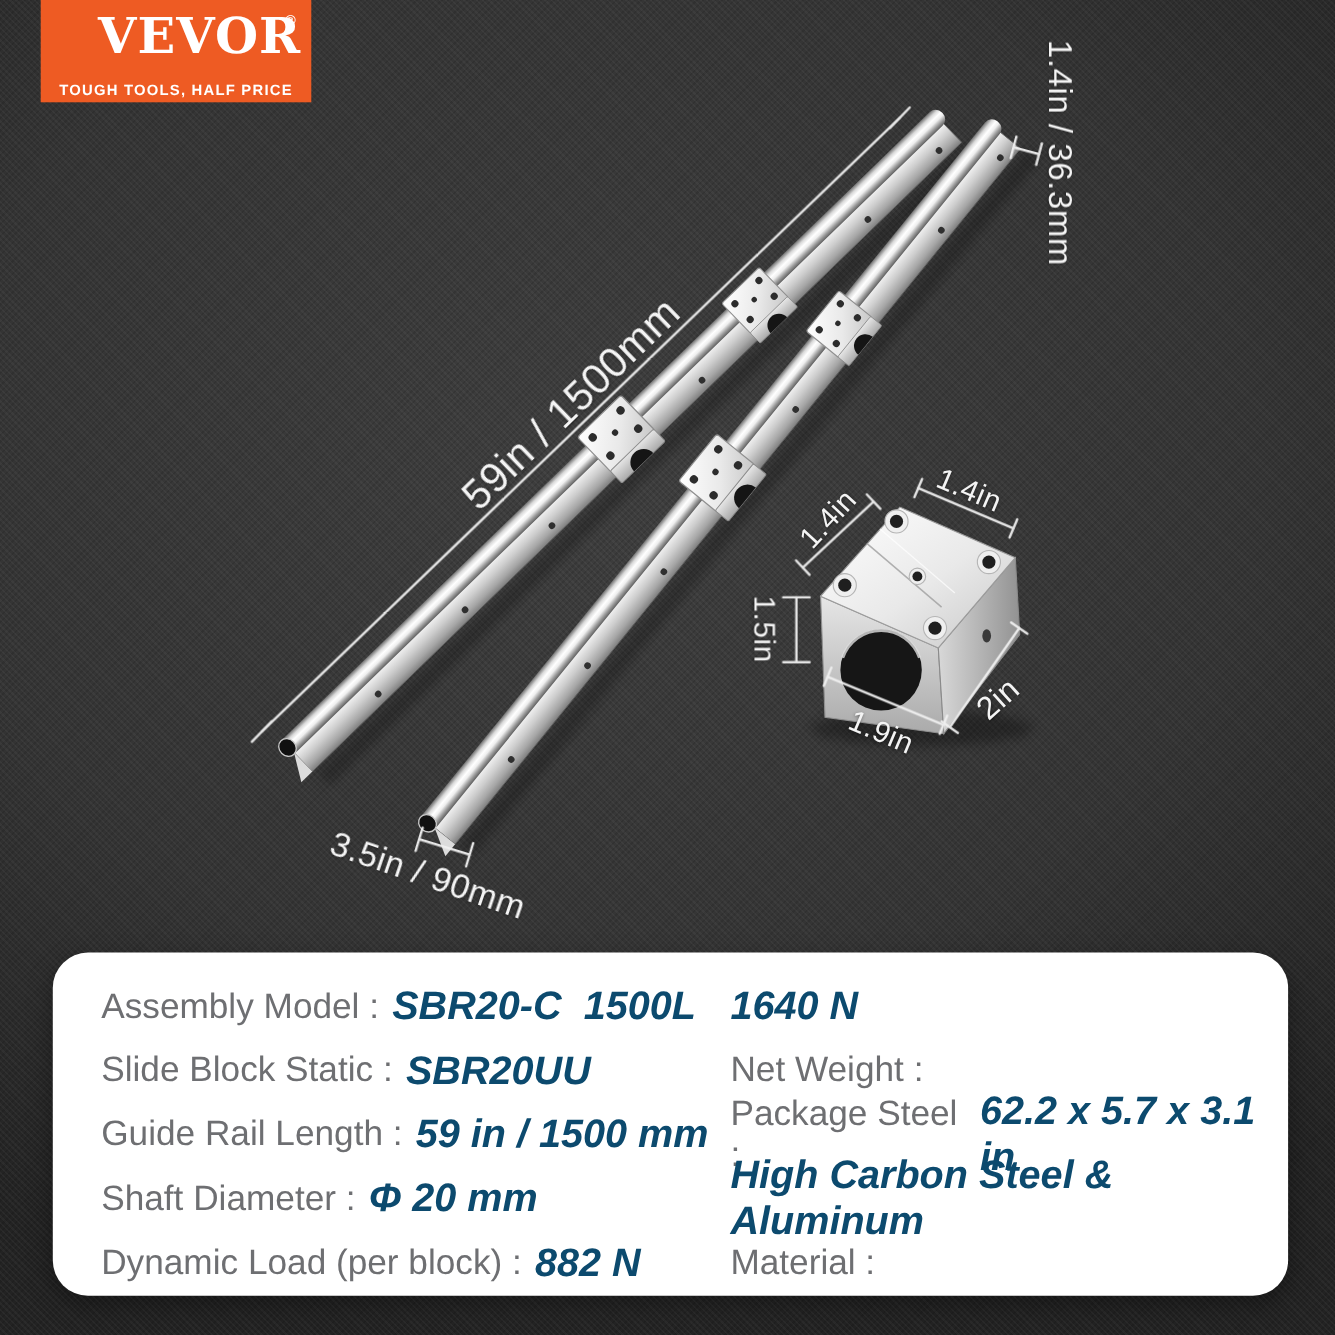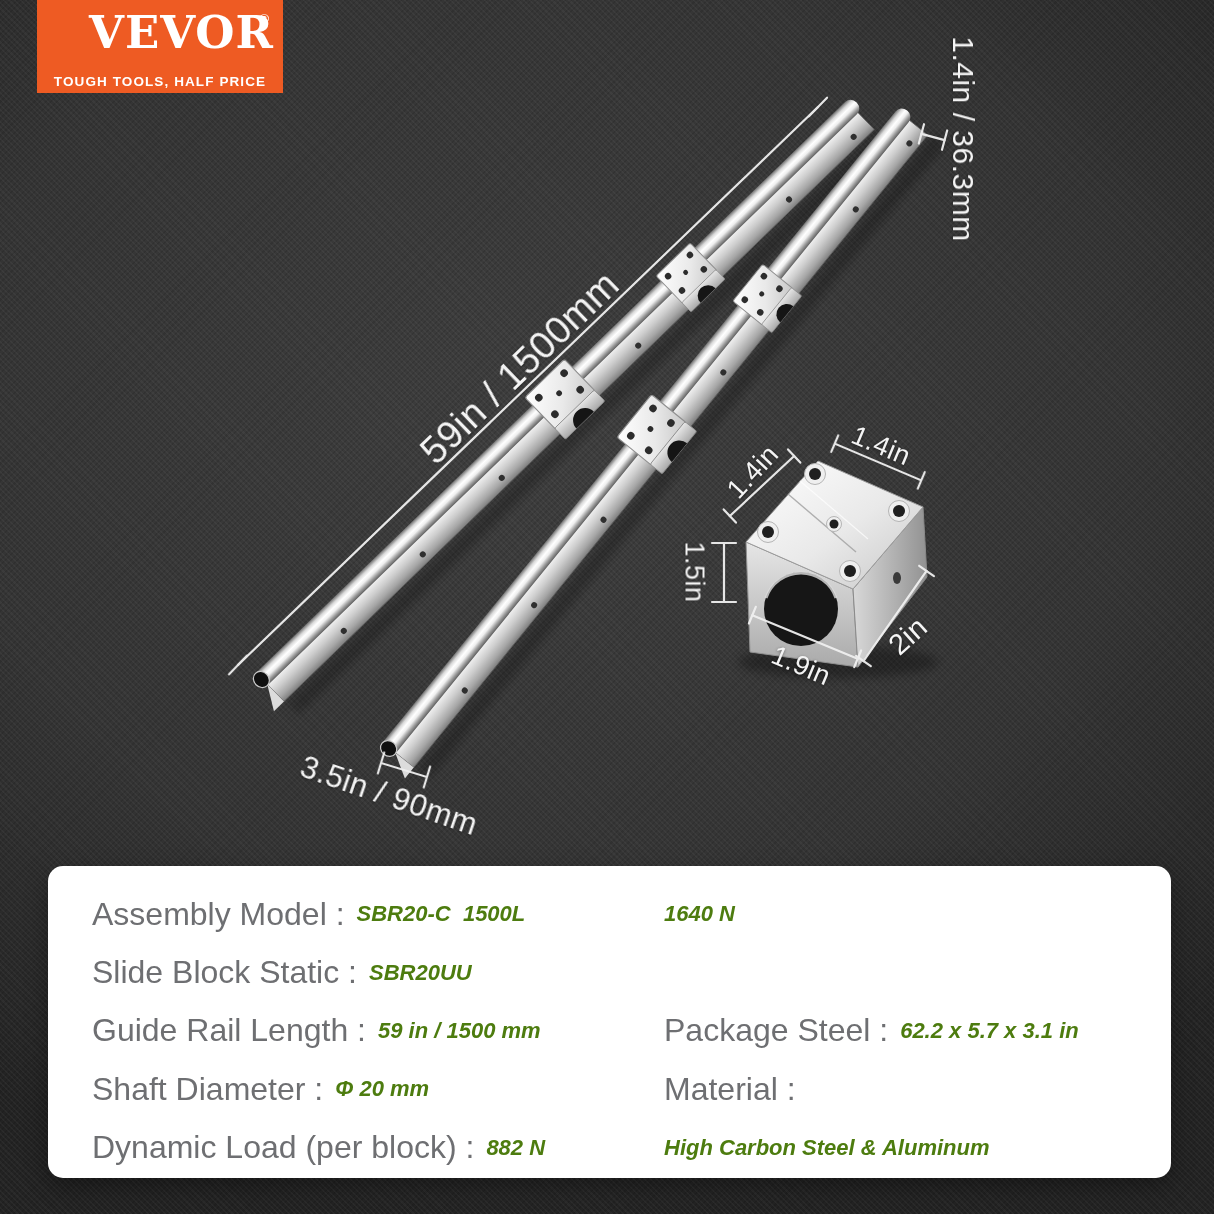--- a/index.html
+++ b/index.html
@@ -18,28 +18,28 @@
   .logo .brand{margin-top:9px;font-family:"DejaVu Serif",serif;font-weight:700;font-size:45px;line-height:1.05;letter-spacing:1px;margin-left:43px;}
   .logo .reg{position:absolute;right:14px;top:11px;font-size:13px;font-weight:700;}
   .logo .tagline{margin-top:18px;font-size:13.5px;font-weight:700;letter-spacing:1.1px;}
   
   .ann{
     position:absolute;color:#f4f4f4;letter-spacing:.5px;white-space:nowrap;
     transform:translate(-50%,-50%) rotate(var(--r,0deg));
     text-shadow:0 1px 3px rgba(0,0,0,.45);
   }
   
-  .panel{position:absolute;left:48px;top:866px;width:1123px;height:312px;background:#fff;border-radius:15px;box-shadow:0 8px 22px rgba(0,0,0,.35);}
+  .panel{position:absolute;left:48px;top:866px;width:1123px;height:312px;background:#fff;border-radius:32px;box-shadow:0 8px 22px rgba(0,0,0,.35);}
   .col{position:absolute;top:19px;}
   .col.left{left:44px;}
   .col.right{left:616px;}
   .row{height:58.4px;display:flex;align-items:center;}
   .lbl{color:#6E6F72;font-size:32px;margin-right:12px;}
   .lbl:empty{margin-right:0;}
-  .val{color:#4d7c0f;font-size:22px;font-weight:bold;font-style:italic;white-space:pre-wrap;}
+  .val{color:#0c4a6e;font-size:36px;font-weight:bold;font-style:italic;white-space:pre-wrap;}
 </style>
 </head>
 <body>
 
 <div class="stage">
 
   <svg class="art" width="1214" height="1214" viewBox="0 0 1214 1214">
     <defs>
       <linearGradient id="gShaft" x1="0" y1="0" x2="0" y2="1">
         <stop offset="0" stop-color="#707070"></stop>
@@ -222,29 +222,30 @@
       <div class="row">
         <span class="lbl">Dynamic Load (per block) :</span>
         <span class="val">882 N</span>
       </div>
     </div>
     <div class="col right">
       <div class="row">
         <span class="val">1640 N</span>
       </div>
       <div class="row">
+        <span class="lbl">Net Weight :</span>
       </div>
       <div class="row">
         <span class="lbl">Package Steel :</span>
         <span class="val">62.2 x 5.7 x 3.1 in</span>
       </div>
       <div class="row">
+        <span class="lbl"></span>
+        <span class="val">High Carbon Steel &amp; Aluminum</span>
+      </div>
+      <div class="row">
         <span class="lbl">Material :</span>
         <span class="val"></span>
       </div>
-      <div class="row">
-        <span class="lbl"></span>
-        <span class="val">High Carbon Steel &amp; Aluminum</span>
-      </div>
     </div>
   </div>
 
 </div>
 
 </body></html>

